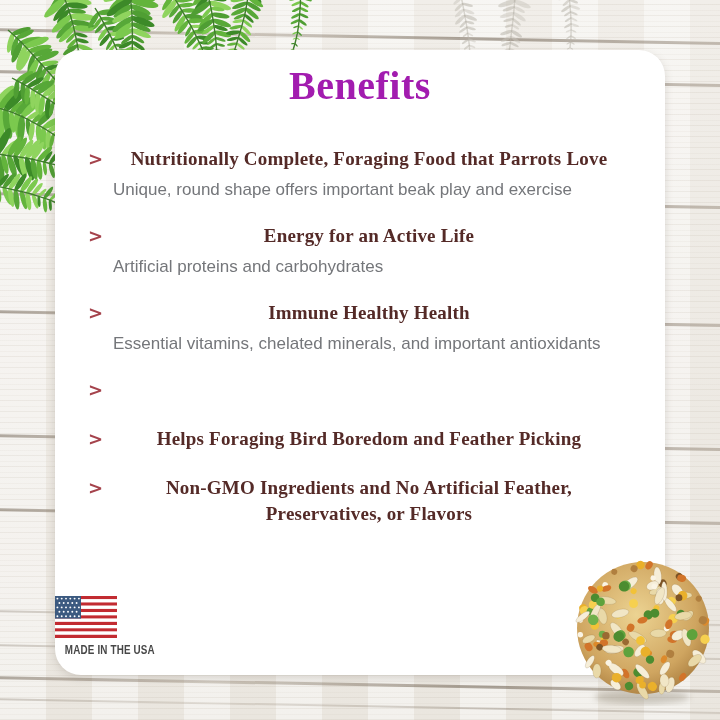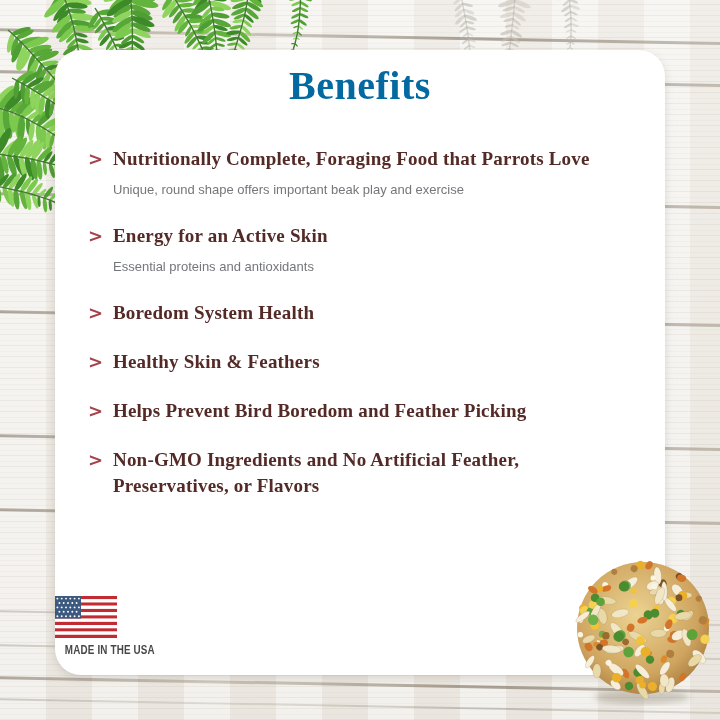--- a/index.html
+++ b/index.html
@@ -29,35 +29,35 @@
   #ball{position:absolute;left:570px;top:556px;z-index:3;}
   
   .card{
     position:absolute;left:55px;top:50px;width:610px;height:625px;z-index:2;
     background:#ffffff;border-radius:26px;
     box-shadow:0 3px 9px rgba(90,78,64,.18);
   }
   .title{
     margin:12px 0 0;text-align:center;
     font-family:"Liberation Serif", serif;font-weight:bold;
-    font-size:40px;line-height:48px;letter-spacing:.5px;color:#0369a1;
+    font-size:40px;line-height:48px;letter-spacing:.5px;color:#a21caf;
   }
   .items{margin:36px 40px 0 33px;}
   .item{display:flex;margin-bottom:23px;}
   .chev{
     flex:0 0 25px;width:25px;
     font-family:"DejaVu Sans", sans-serif;font-weight:600;
     font-size:18px;line-height:26px;color:#a5434c;
   }
   .txt{flex:1;min-width:0;}
   .heading{
     font-family:"Liberation Serif", serif;font-weight:bold;
-    font-size:19px;line-height:26px;letter-spacing:.2px;color:#542a27;
+    font-size:19px;line-height:26px;letter-spacing:.2px;color:#542a27;text-align:center;
   }
-  .desc{margin-top:8px;font-size:13px;line-height:20px;color:#74767a;}
+  .desc{margin-top:8px;font-size:17px;line-height:20px;color:#74767a;}
   .desc:empty{display:none;}
   
   .usa{
     position:absolute;top:546px;left:0;width:100%;
     display:flex;flex-direction:column;align-items:flex-start;
   }
   .flag{width:62px;height:42px;display:block;}
   .usa-label{
     margin-top:5px;font-weight:bold;font-size:12px;letter-spacing:.2px;
     color:#474747;transform:scaleX(.82);
@@ -666,43 +666,43 @@
       <span class="chev">&gt;</span>
       <div class="txt">
         <div class="heading">Nutritionally Complete, Foraging Food that Parrots Love</div>
         <div class="desc">Unique, round shape offers important beak play and exercise</div>
       </div>
     </div>
 
     <div class="item">
       <span class="chev">&gt;</span>
       <div class="txt">
-        <div class="heading">Energy for an Active Skin</div>
-        <div class="desc">Essential proteins and antioxidants</div>
+        <div class="heading">Energy for an Active Life</div>
+        <div class="desc">Artificial proteins and carbohydrates</div>
       </div>
     </div>
 
     <div class="item">
       <span class="chev">&gt;</span>
       <div class="txt">
-        <div class="heading">Boredom System Health</div>
+        <div class="heading">Immune Healthy Health</div>
+        <div class="desc">Essential vitamins, chelated minerals, and important antioxidants</div>
       </div>
     </div>
 
     <div class="item">
       <span class="chev">&gt;</span>
       <div class="txt">
-        <div class="heading">Healthy Skin &amp; Feathers</div>
       </div>
     </div>
 
     <div class="item">
       <span class="chev">&gt;</span>
       <div class="txt">
-        <div class="heading">Helps Prevent Bird Boredom and Feather Picking</div>
+        <div class="heading">Helps Foraging Bird Boredom and Feather Picking</div>
       </div>
     </div>
 
     <div class="item">
       <span class="chev">&gt;</span>
       <div class="txt">
         <div class="heading">Non-GMO Ingredients and No Artificial Feather, Preservatives, or Flavors</div>
 
       </div>
     </div>

